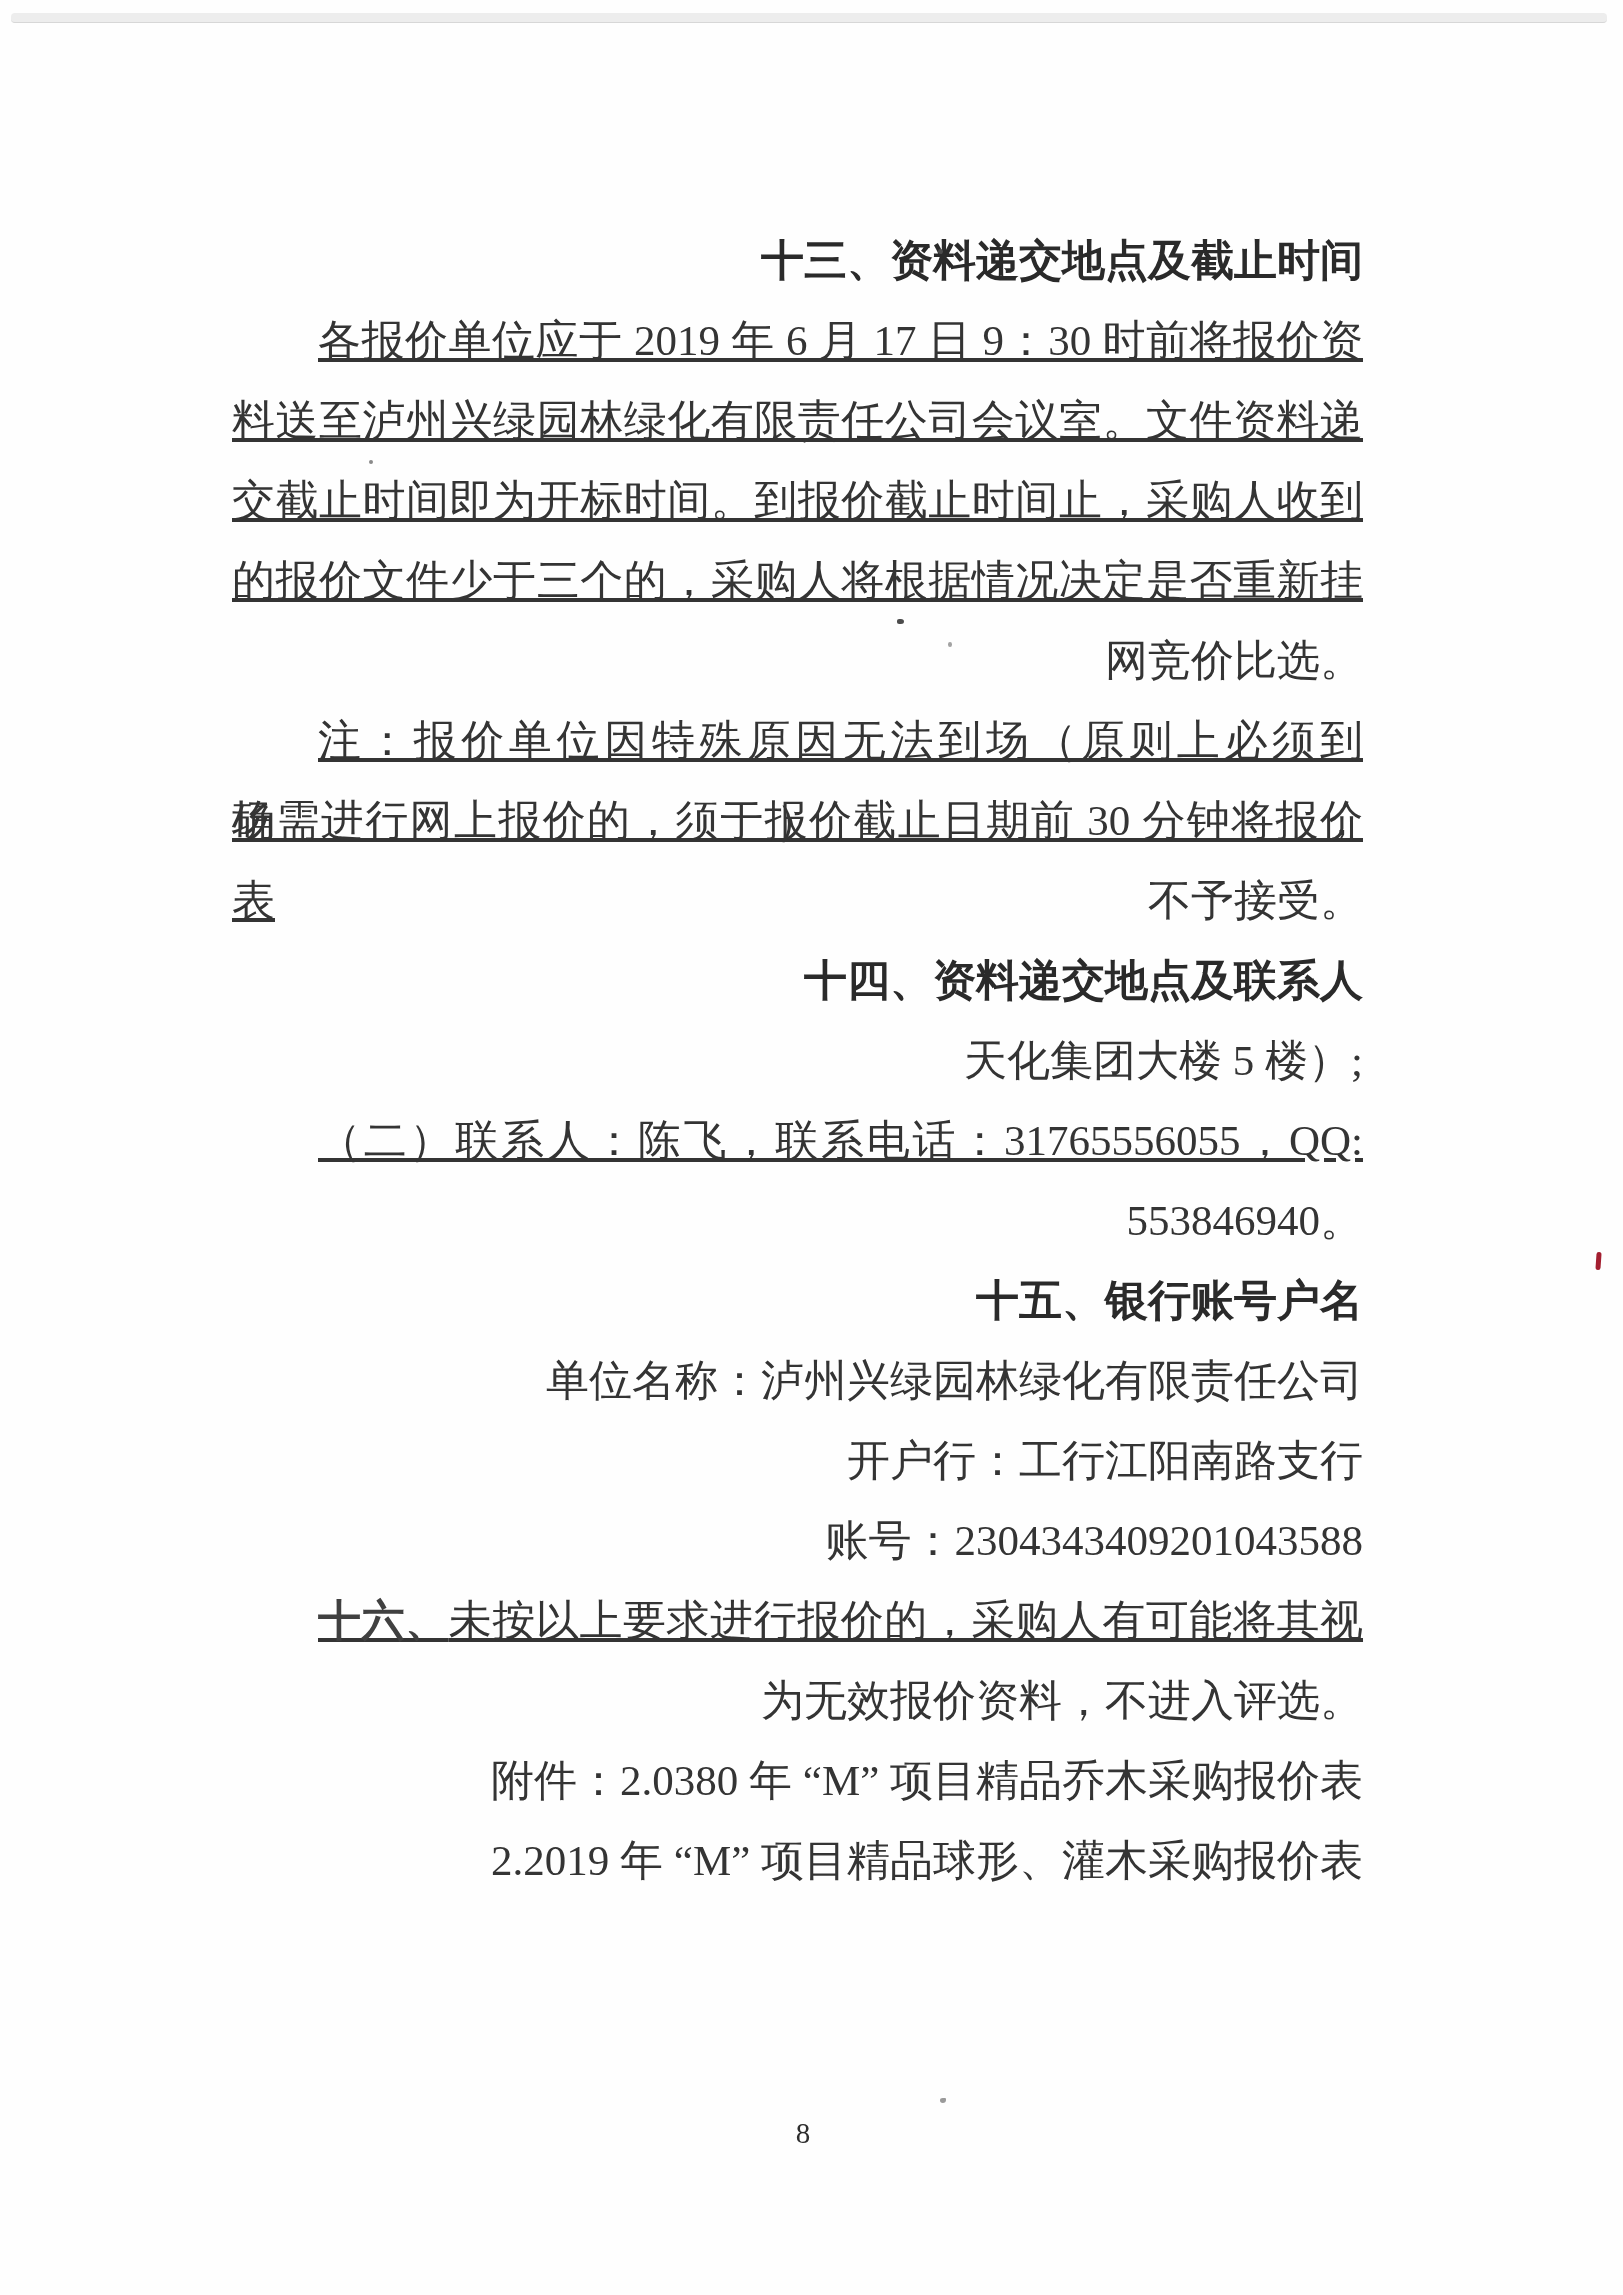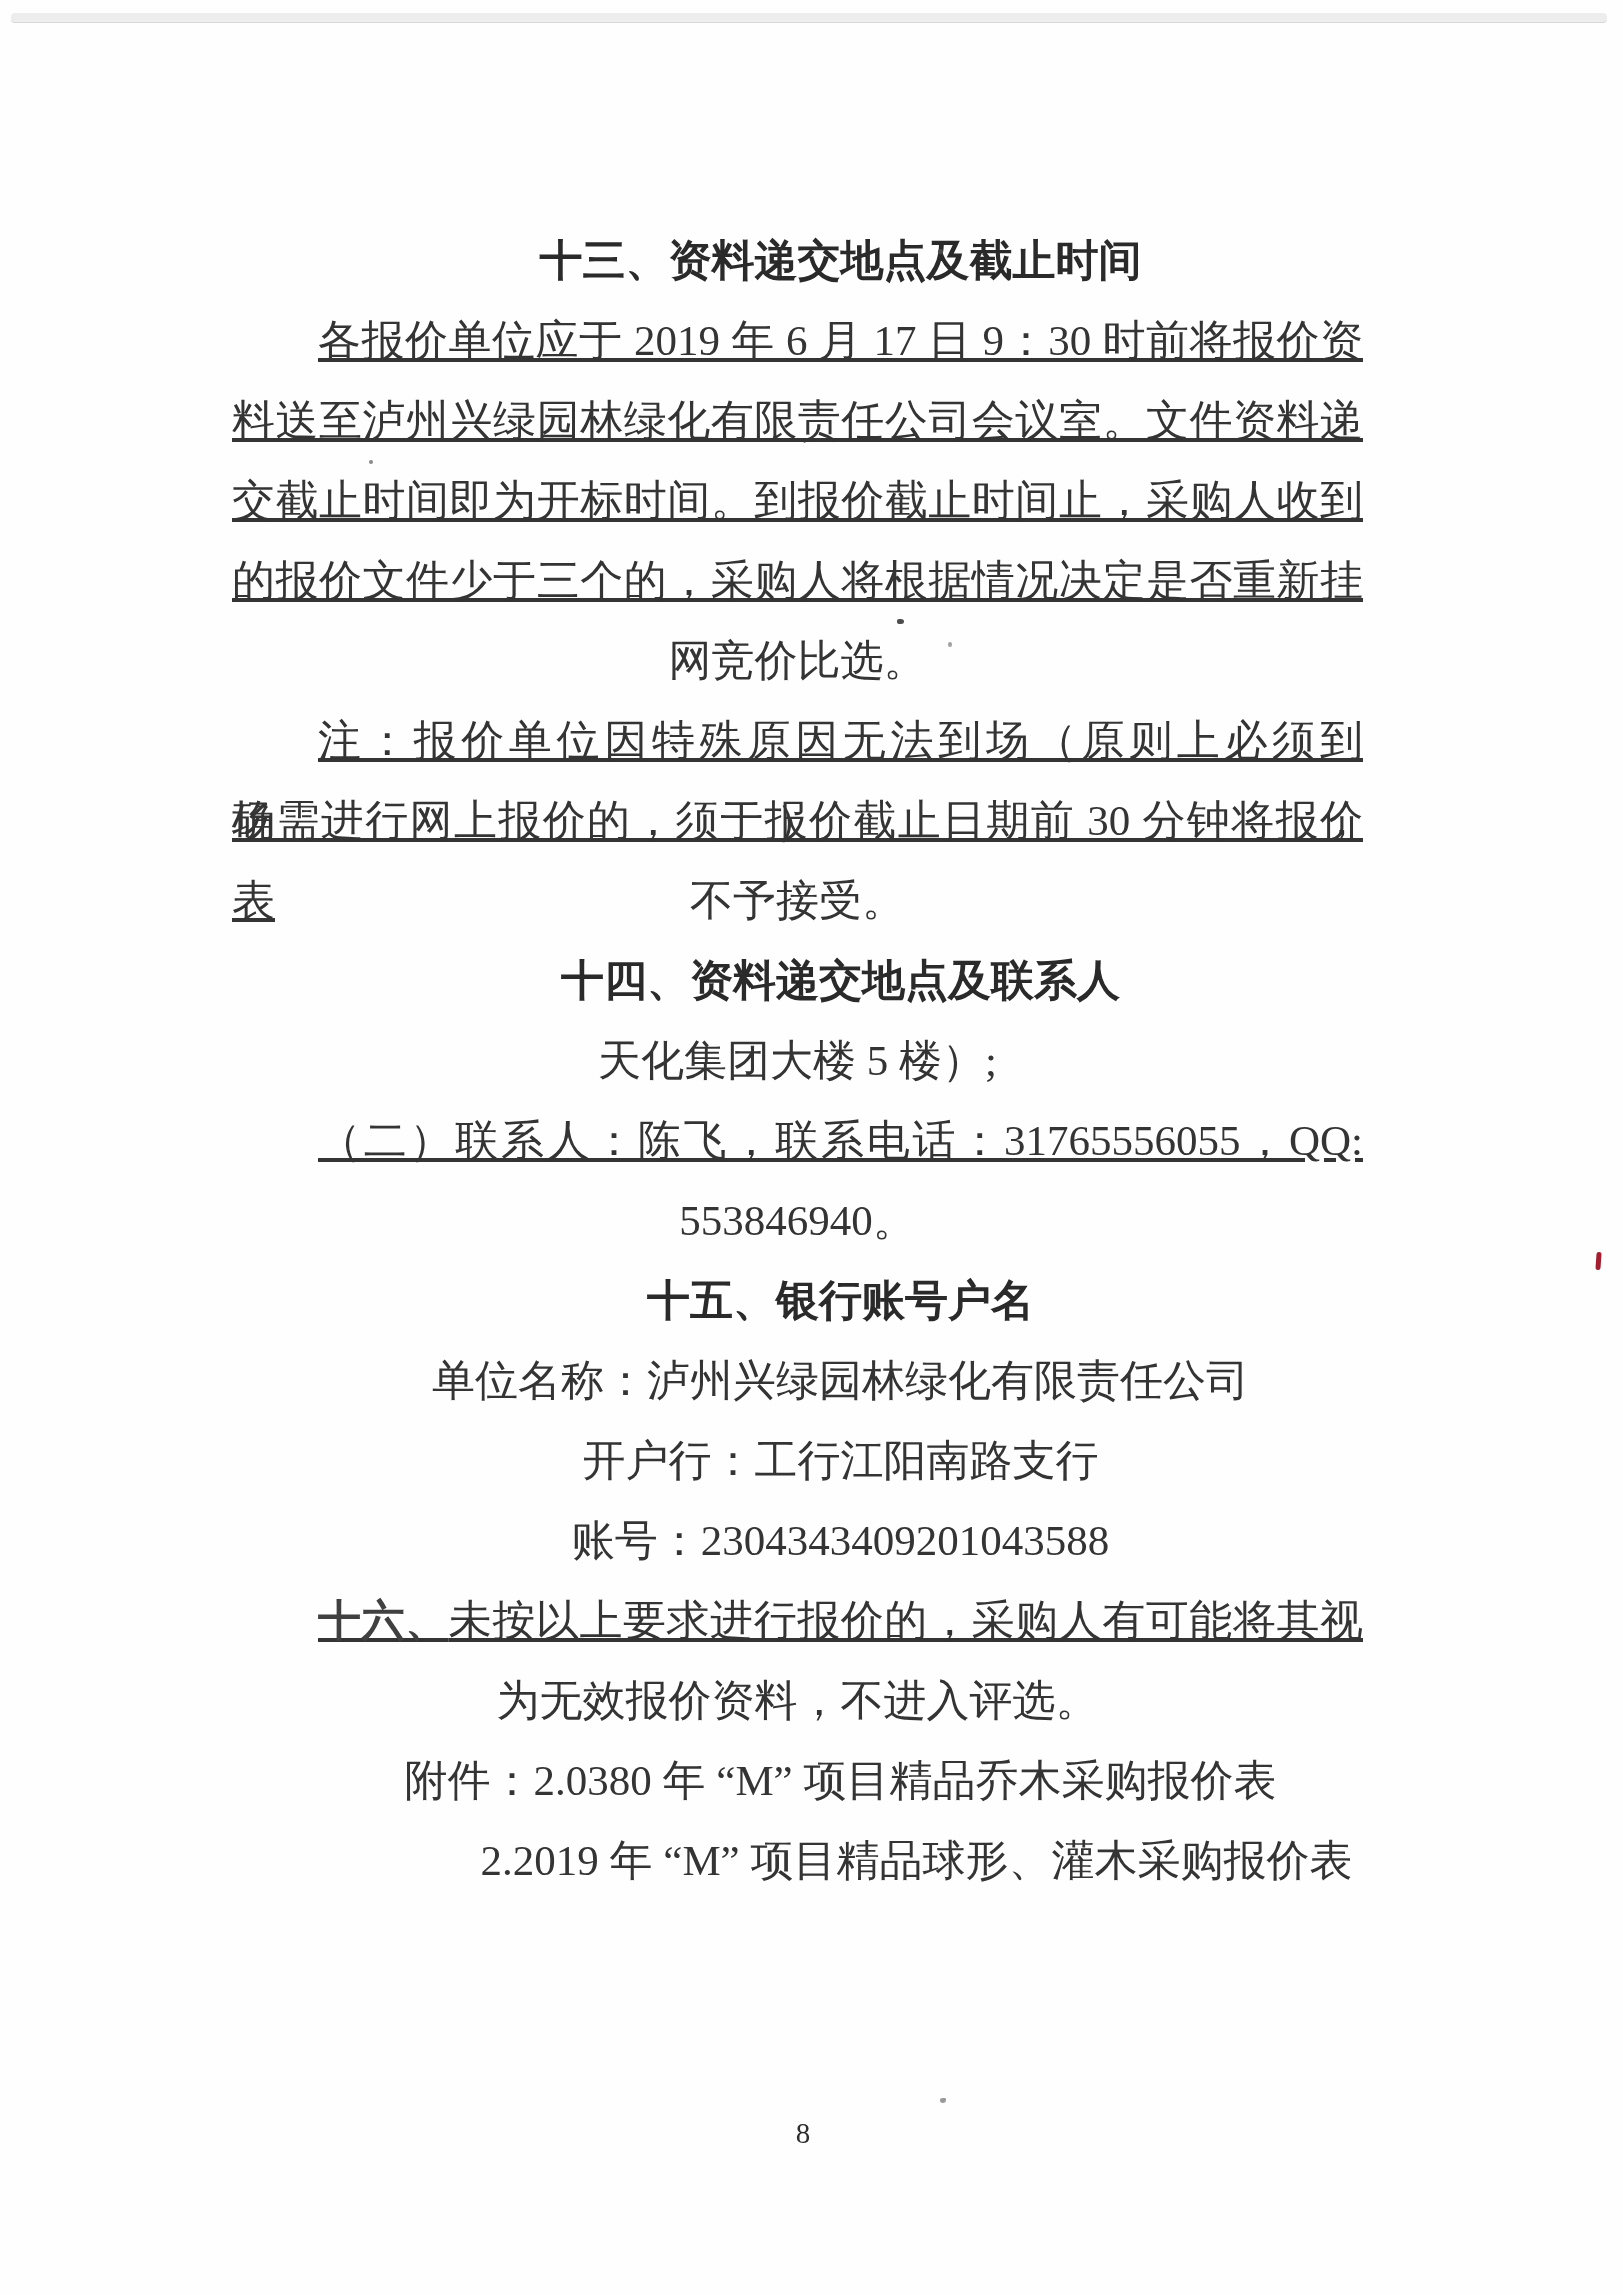--- a/index.html
+++ b/index.html
@@ -16,21 +16,21 @@
     position:absolute;left:10.5px;top:13px;width:1596px;height:8.5px;
     background:#ededed;border-bottom:1.3px solid #d7d7d7;border-radius:3.9px;
   }
   
   #doc-body{
     position:absolute;left:232px;top:221px;width:1131px;
     font-size:43px;
   }
   .line{
     display:block;height:80px;line-height:80px;
-    text-align:center;
+    text-align:right;
   }
   .just{text-align:justify;text-align-last:justify;text-decoration:underline;}
   .indent{text-indent:86px;}
   .deep{text-indent:238px;}
   .hd{font-weight:700;color:#2a2a2a;}
   .b{font-weight:700;color:#404040;}
   
   .speck{position:absolute;border-radius:50%;}
   #speck-1{left:938px;top:249px;width:5.2px;height:4.6px;background:#4c4c4c;}
   #speck-2{left:369px;top:460px;width:3.9px;height:3.9px;background:#8a8a8a;}

